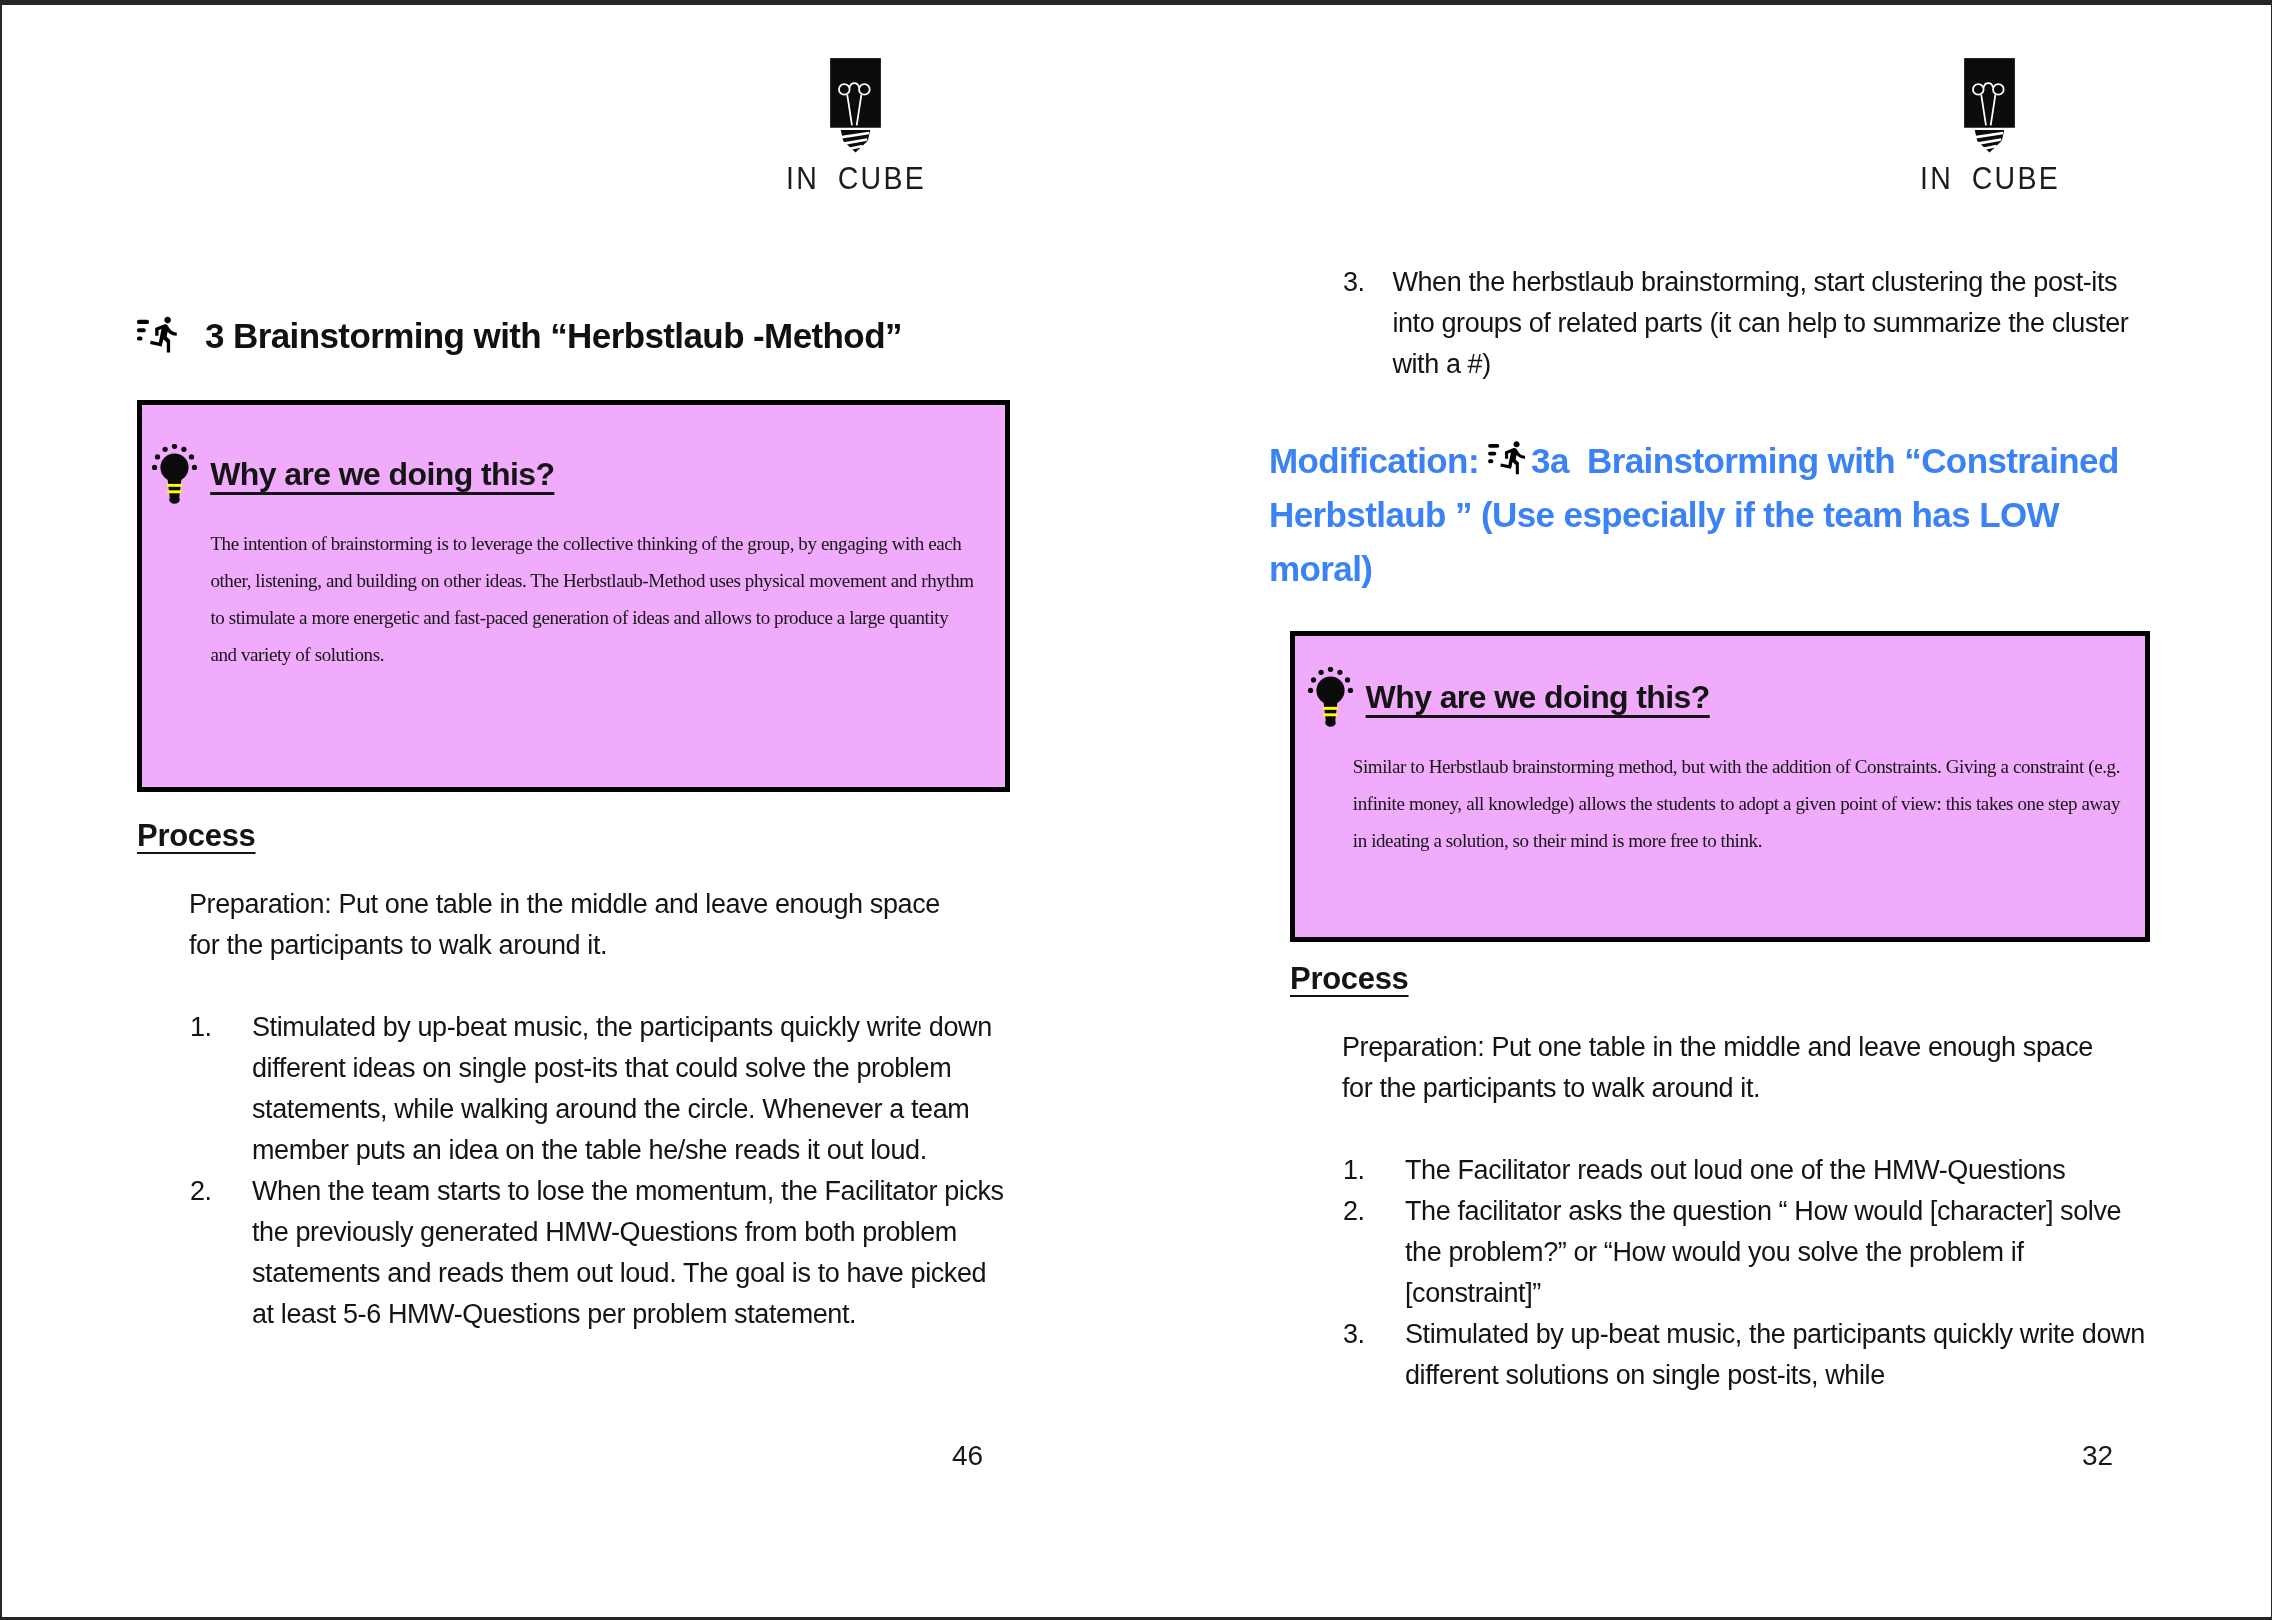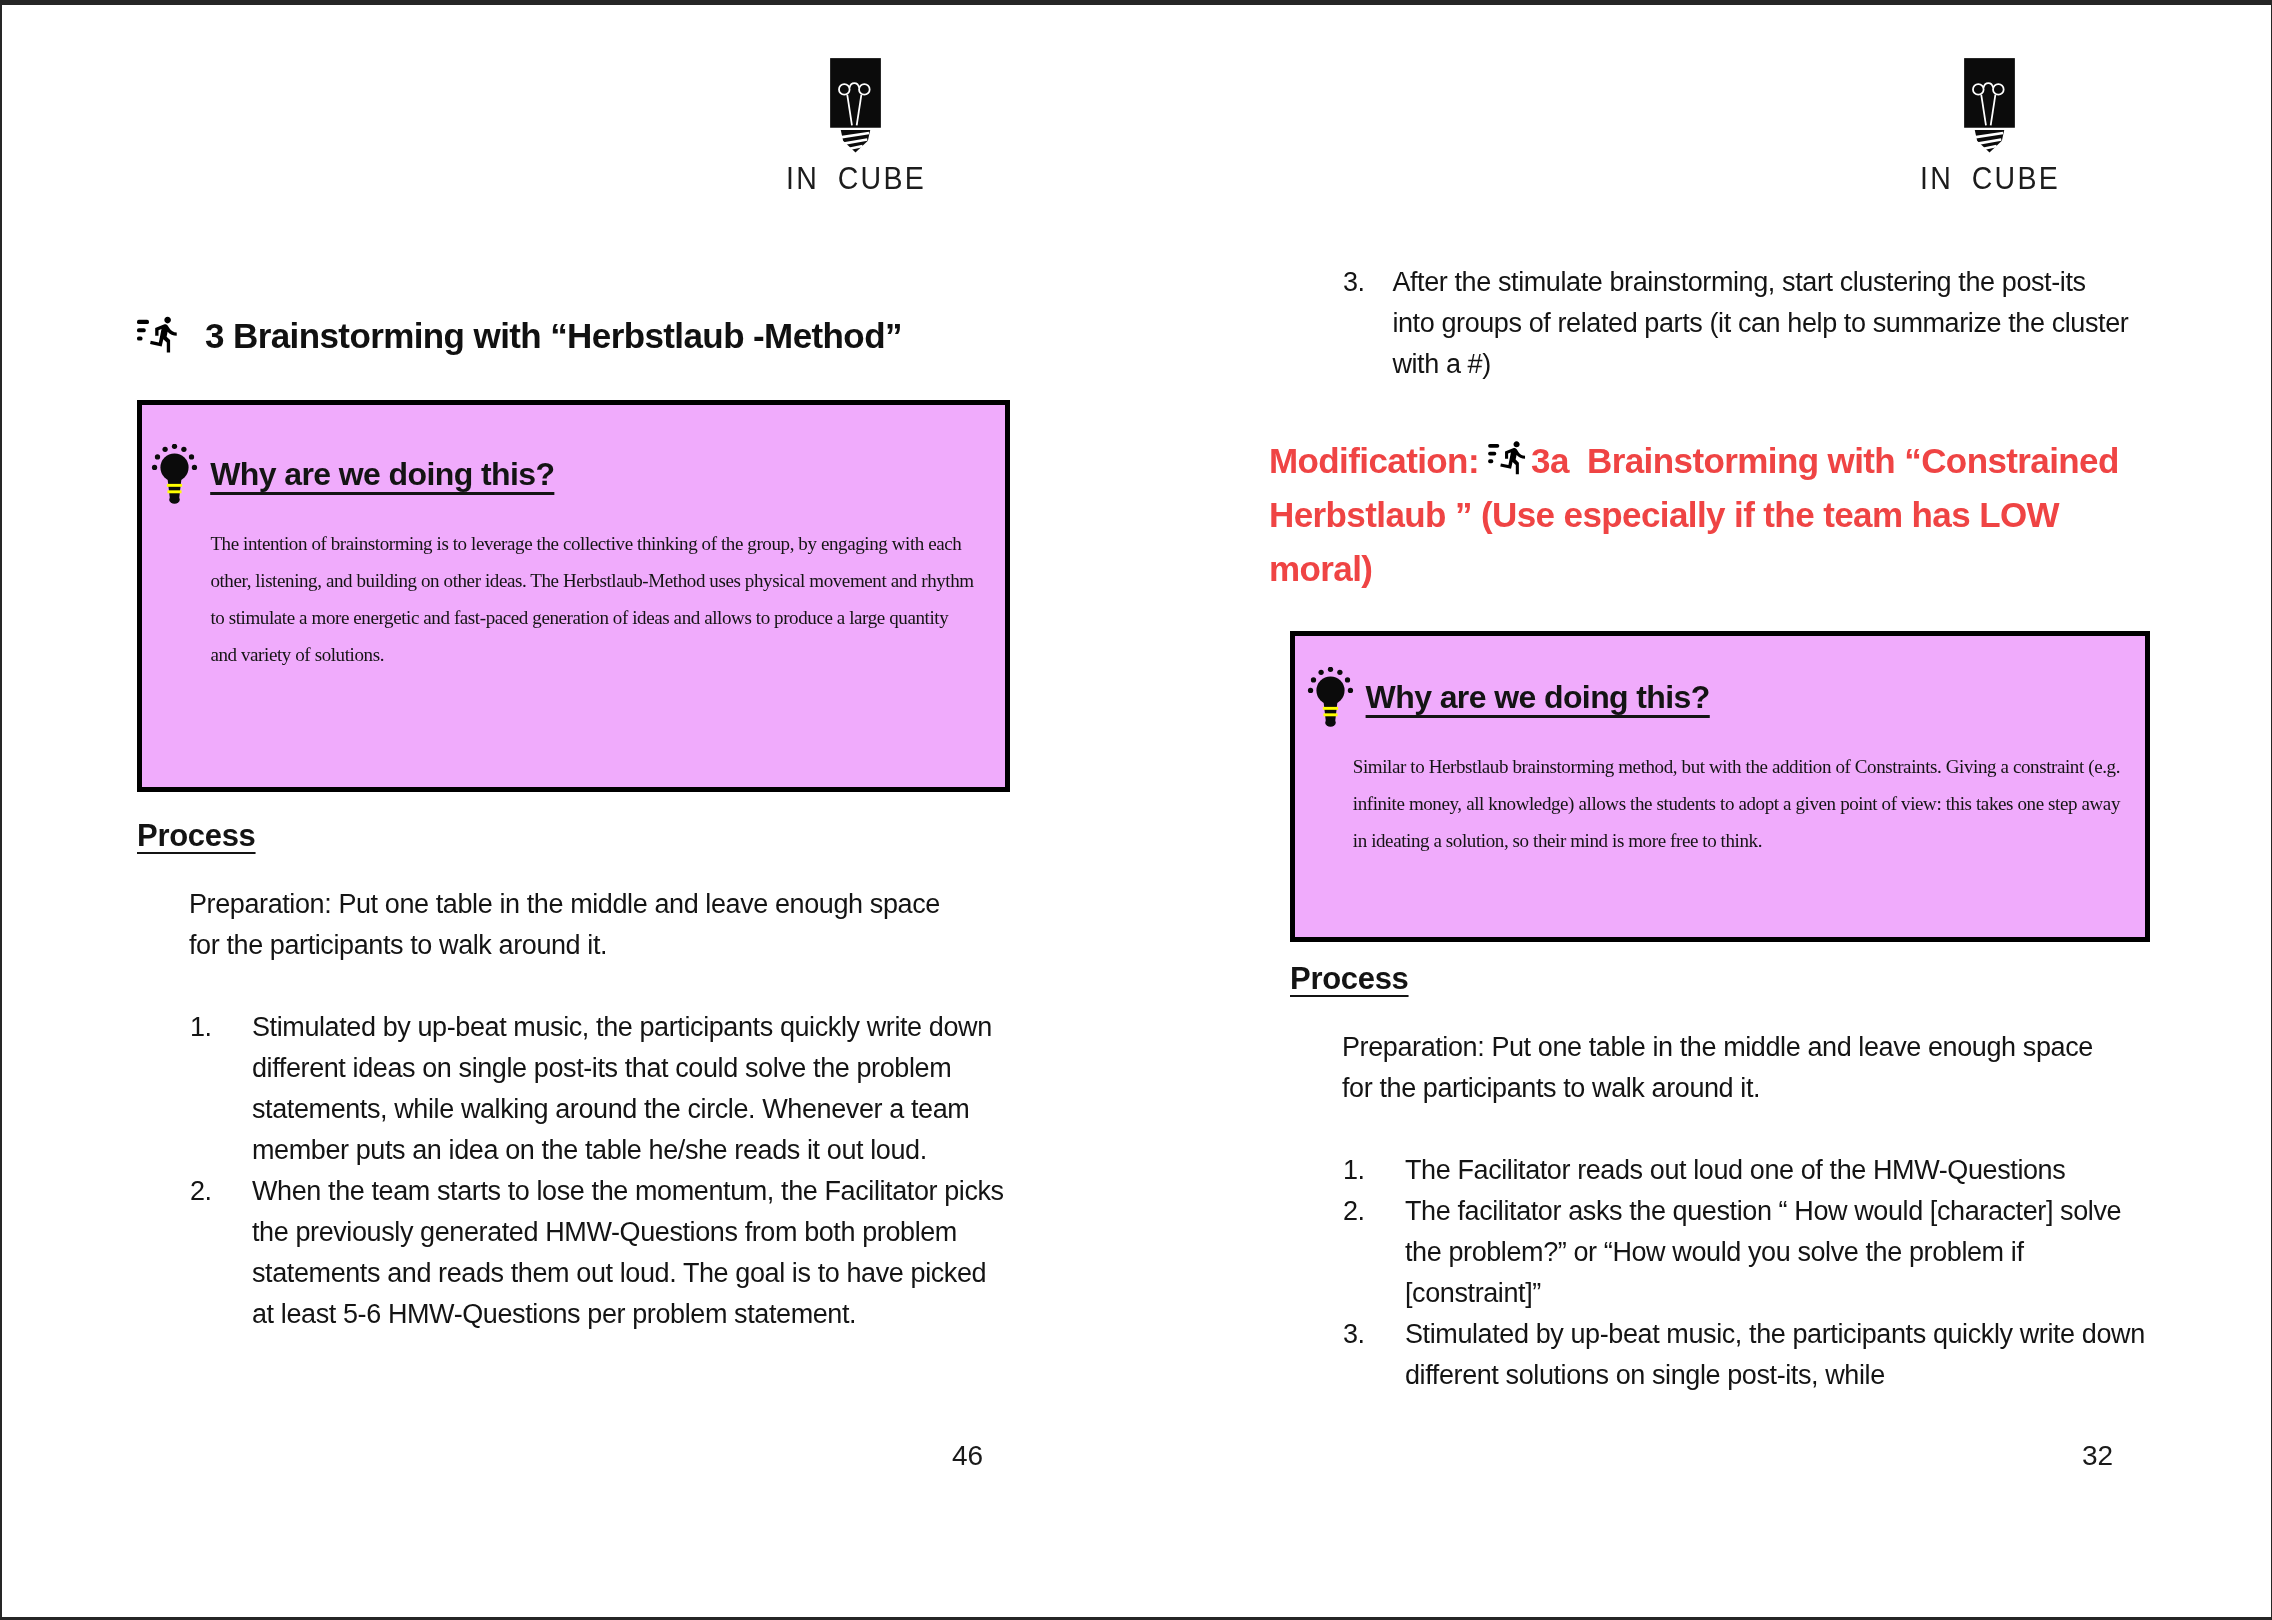--- a/index.html
+++ b/index.html
@@ -22,21 +22,21 @@
   }
 
   
   .title{
     position:absolute;top:308px;left:135px;width:898px;margin:0;
     font-size:35px;font-weight:600;letter-spacing:-0.6px;color:#111;
     display:flex;align-items:center;gap:22px;white-space:pre-wrap;
   }
   .mod-title{
     position:absolute;top:429px;left:133px;width:868px;margin:0;
-    font-size:35px;font-weight:600;letter-spacing:-0.6px;line-height:54px;color:#ef4444;
+    font-size:35px;font-weight:600;letter-spacing:-0.6px;line-height:54px;color:#3b82f6;
   }
   .mod-title .pre{white-space:pre-wrap;}
   .runner-inline{vertical-align:-5.9px;}
 
   
   .whybox{
     position:absolute;box-sizing:border-box;background:#f0abfc;border:5.9px solid #000;
   }
   .whybox-left{top:395px;left:135px;width:873px;height:392px;padding:39px 29.5px 0 9.4px;}
   .whybox-right{top:626px;left:154px;width:860px;height:311px;padding:31px 25px 0 11.8px;}
@@ -176,21 +176,21 @@
 
     <div class="logo">
       <svg width="59" height="97" viewBox="0 0 100 164">
           <use href="#incube-mark"></use>
         </svg>
       <div class="brand">IN CUBE</div>
     </div>
 
     <div class="carry">
       <span class="num">3.</span>
-      <span class="st">After the stimulate brainstorming, start clustering the post-its into groups of related parts (it can help to summarize the cluster with a #)</span>
+      <span class="st">When the herbstlaub brainstorming, start clustering the post-its into groups of related parts (it can help to summarize the cluster with a #)</span>
     </div>
 
     <h1 class="mod-title"><span class="pre">Modification: </span><svg class="runner-inline" width="43" height="41" viewBox="0 0 100 96">
           <use href="#runner"></use>
         </svg><span class="pre">3a  Brainstorming with “Constrained Herbstlaub ” (Use especially if the team has LOW moral)</span></h1>
 
     <aside class="whybox whybox-right">
       <div class="whyhead-row">
         <svg width="47" height="61" viewBox="0 0 80 104">
             <use href="#bulb"></use>

